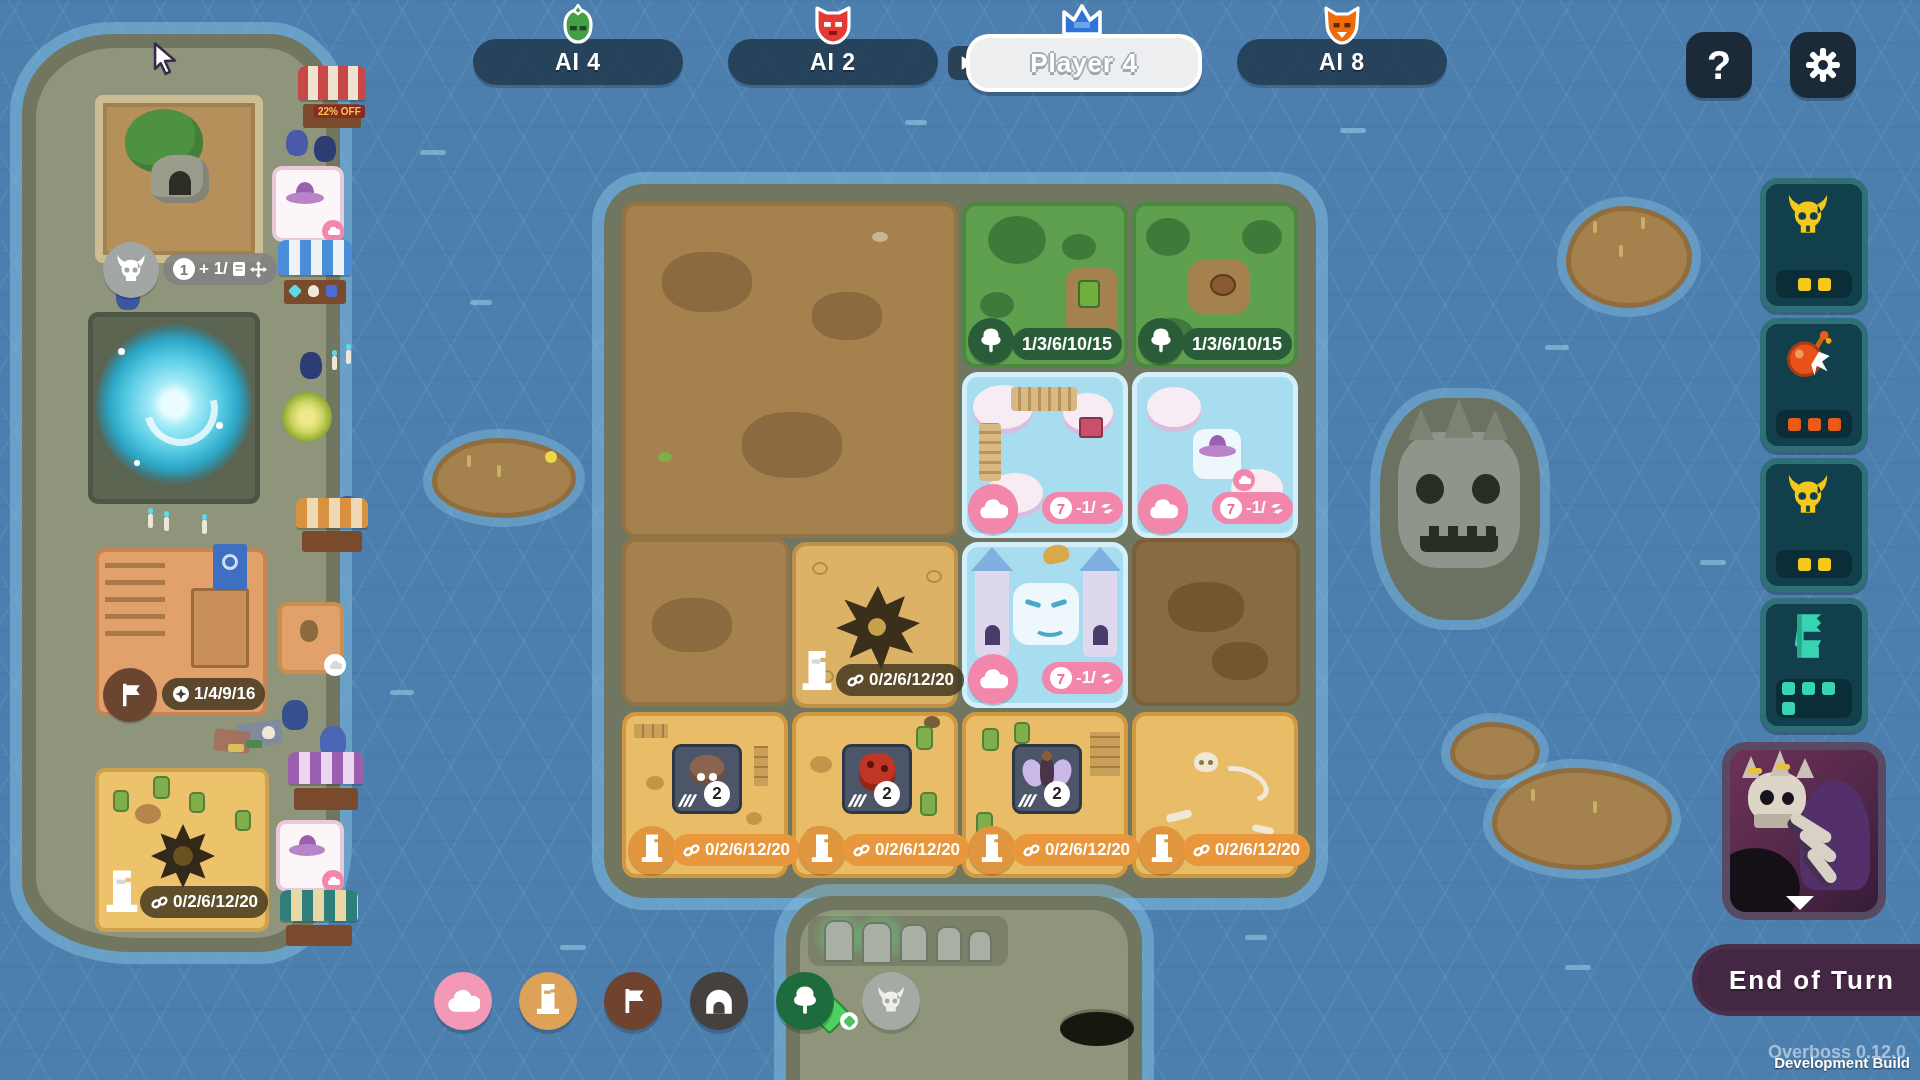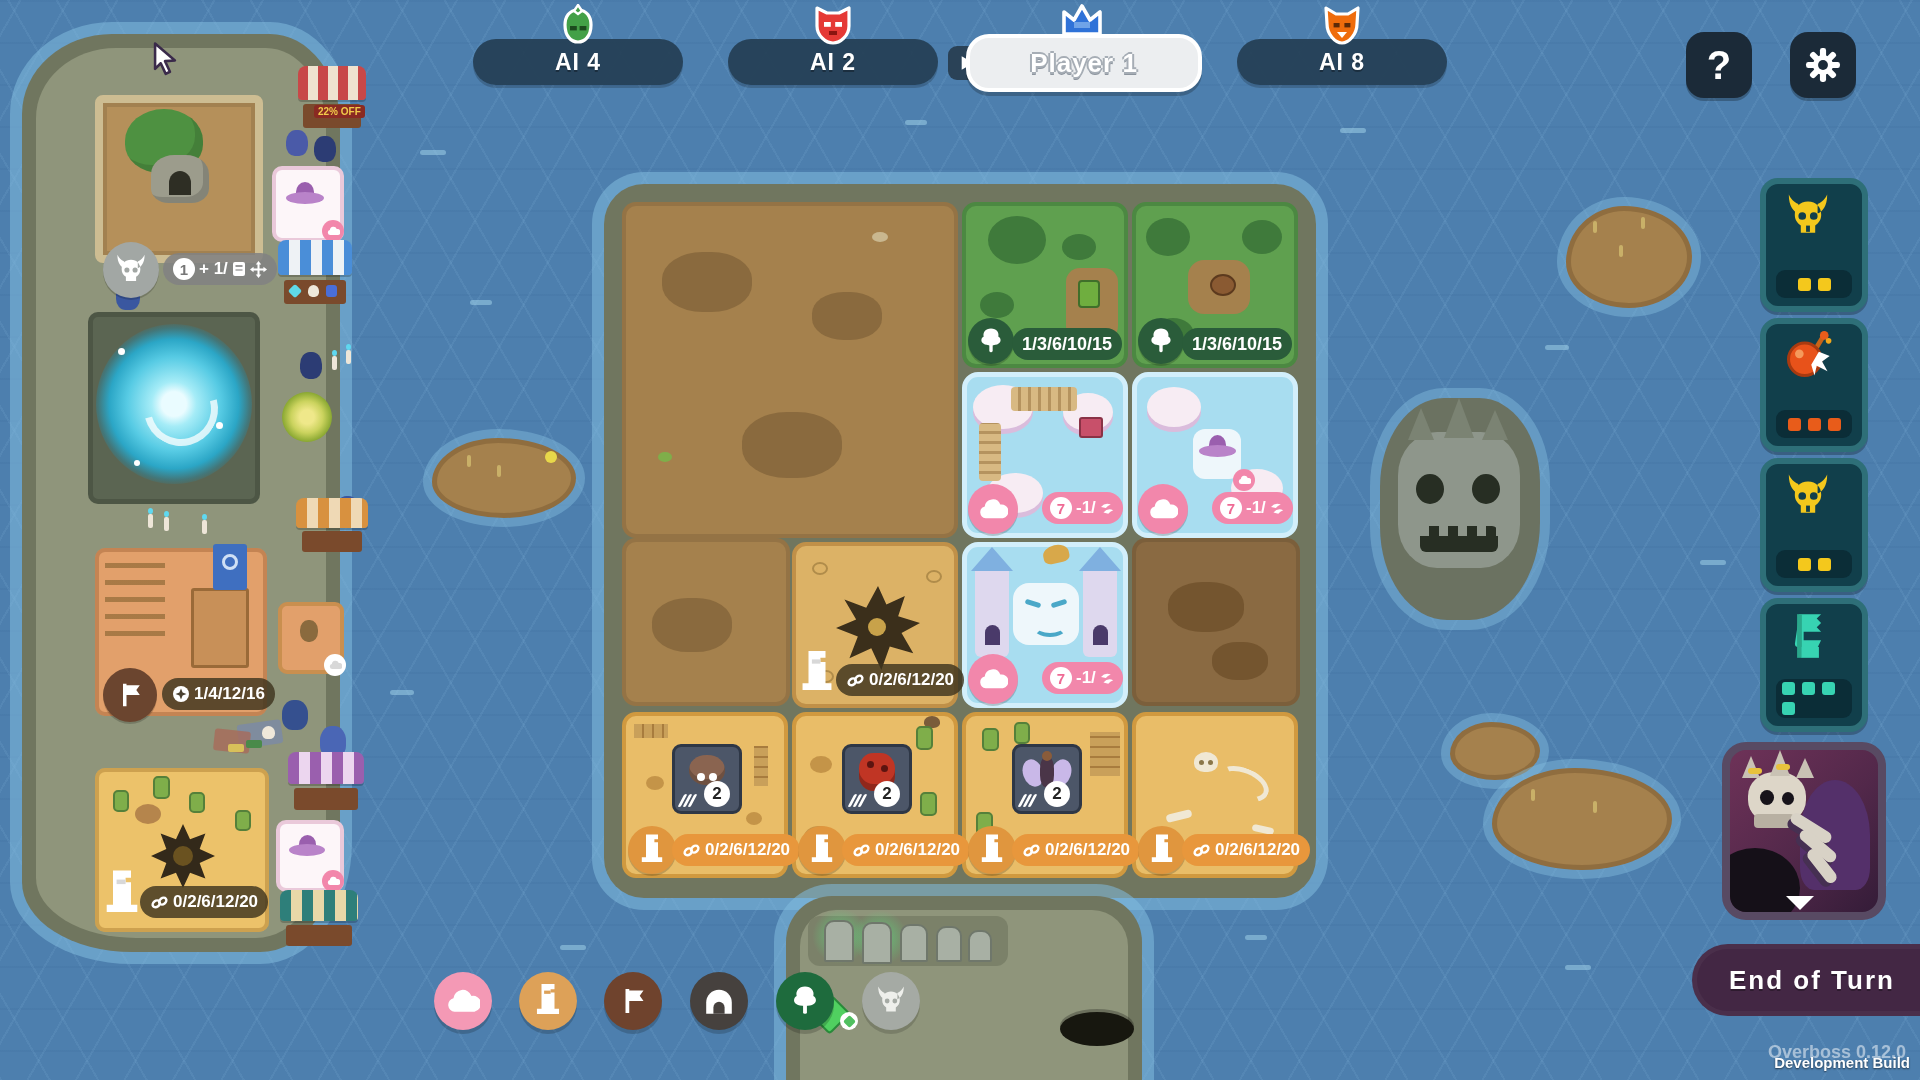--- a/index.html
+++ b/index.html
@@ -178,21 +178,21 @@
 <div class="badge-circle" style="left:103px;top:668px;width:54px;height:54px;background:#6b452f;">
   <svg width="28" height="28" viewBox="0 0 20 20">
       <path fill="#fff" d="M5 2 h2.5 v16 H5 z M7.5 3 h9.5 l-2.5 3.5 2.5 3.5 H7.5 z"></path>
     </svg>
 </div>
 <div class="stat-pill dark-pill" style="left:162px;top:678px;">
   <svg width="18" height="18" viewBox="0 0 18 18">
       <circle cx="9" cy="9" r="8" fill="#fff"></circle>
       <path d="M9 3.5 L10.6 7.4 L14.5 9 L10.6 10.6 L9 14.5 L7.4 10.6 L3.5 9 L7.4 7.4 Z" fill="#4a4030"></path>
     </svg>
-  <span>1/4/12/16</span>
+  <span>1/4/9/16</span>
 </div>
 
 <div class="tile" style="left:278px;top:602px;width:58px;height:64px;background:#e2a06b;border:4px solid #c98f4f;border-radius:9px;">
   <div class="abs" style="left:18px;top:14px;width:18px;height:22px;border-radius:45%;background:#8a6a3e;"></div>
   <div class="mini-cloud-badge" style="right:-6px;bottom:-6px;background:#fff;">
       <svg width="13" height="10" viewBox="0 0 16 12">
         <path fill="#d8d8d8" d="M4 11 a3.2 3.2 0 0 1 -.5-6.3 A4.4 4.4 0 0 1 12 3.6 a3.2 3.2 0 0 1 1.4 7.4 z"></path>
       </svg>
     </div>
 </div>
@@ -587,21 +587,21 @@
       <rect x="12.1" y="9" width="3.4" height="2.4" fill="#fff"></rect>
       <rect x="9" y="13.5" width="4" height="2" fill="#8a1410"></rect>
     </svg>
 </div>
 <div class="abs" style="left:948px;top:46px;width:38px;height:34px;background:#2a4257;border-radius:9px;z-index:10;display:flex;align-items:center;justify-content:center;">
   <svg width="16" height="16" viewBox="0 0 12 12">
       <path d="M2 1 L11 6 L2 11 Z" fill="#fff"></path>
     </svg>
 </div>
 <div class="turn-pill active" style="left:966px;top:34px;width:228px;height:50px;">
-    <span>Player 1</span>
+    <span>Player 4</span>
   </div>
 <div class="abs" style="left:1058px;top:0px;z-index:11;">
   <svg width="48" height="44" viewBox="0 0 24 22">
       <path d="M3 17 V6 L8 10 L12 3 L16 10 L21 6 V17 Z" fill="#2f72d8" stroke="#fff" stroke-width="1.8" stroke-linejoin="round"></path>
       <rect x="8" y="11" width="8" height="3" fill="#6fa3e8"></rect>
     </svg>
 </div>
 <div class="turn-pill" style="left:1237px;top:39px;width:210px;">
     <span>AI 8</span>
   </div>

